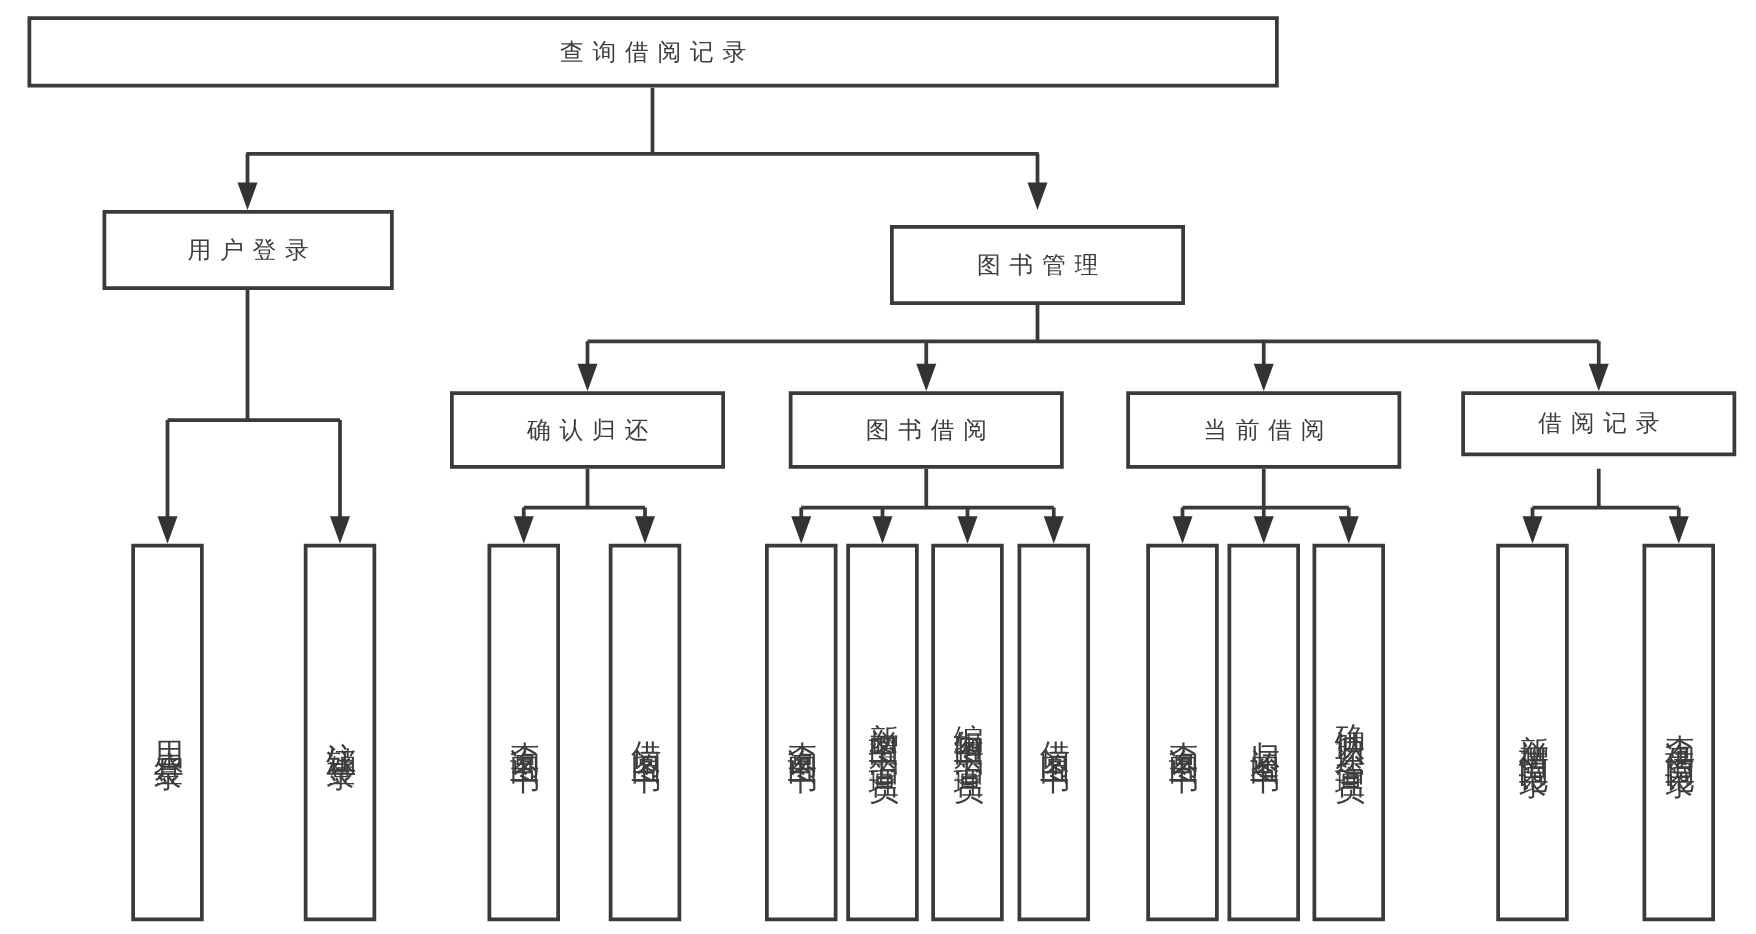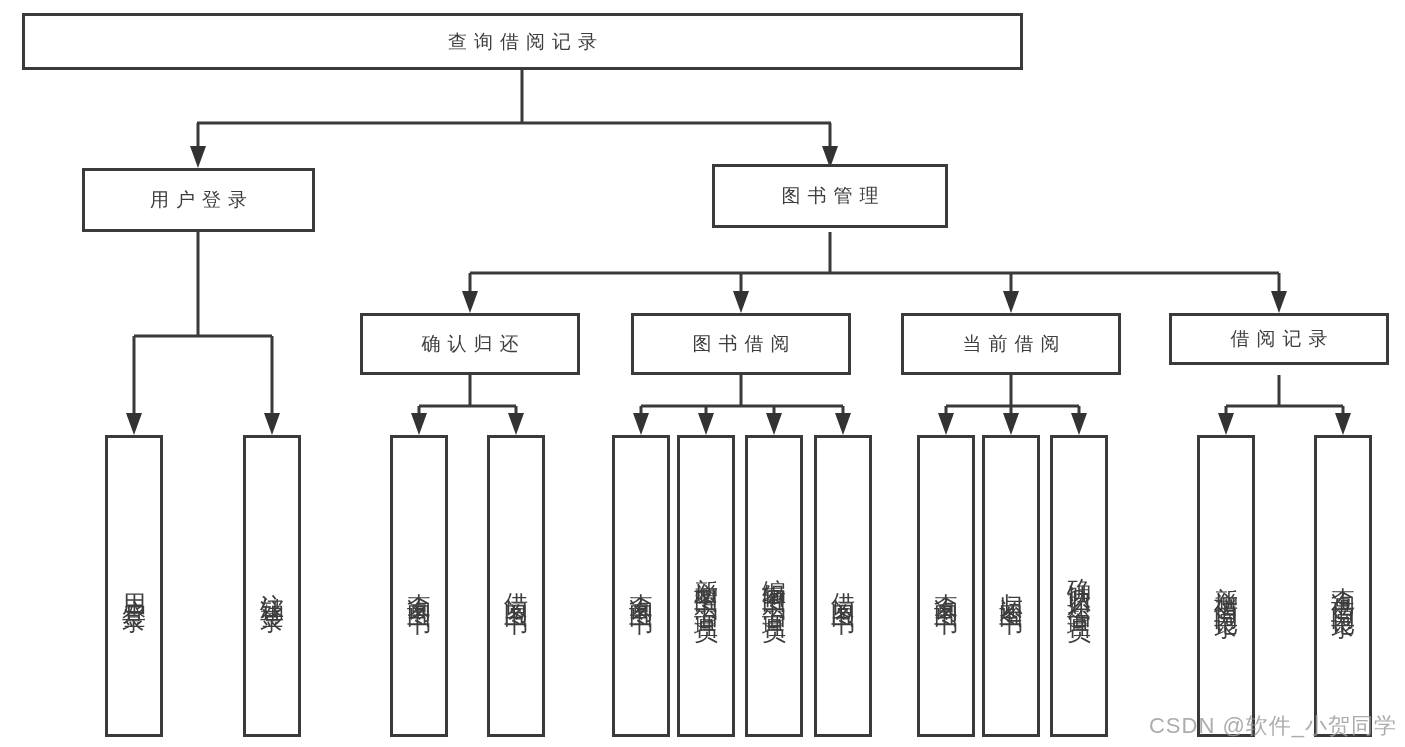--- a/index.html
+++ b/index.html
@@ -98,21 +98,21 @@
     </g>
   </svg>
 
   <div class="node h" style="left:22px; top:13px; width:1001px; height:57px">
     <span>查询借阅记录</span>
   </div>
 
   <div class="node h" style="left:82px; top:168px; width:233px; height:64px">
     <span>用户登录</span>
   </div>
-  <div class="node h" style="left:712px; top:164px; width:236px; height:64px">
+  <div class="node h" style="left:712px; top:180px; width:236px; height:64px">
     <span>图书管理</span>
   </div>
 
   <div class="node h" style="left:360px; top:313px; width:220px; height:62px">
     <span>确认归还</span>
   </div>
   <div class="node h" style="left:631px; top:313px; width:220px; height:62px">
     <span>图书借阅</span>
   </div>
   <div class="node h" style="left:901px; top:313px; width:220px; height:62px">
@@ -159,15 +159,14 @@
     <span>确认归还（管理员）</span>
   </div>
 
   <div class="node v" style="left:1197px; top:435px; width:58px; height:302px">
     <span>新增借阅记录</span>
   </div>
   <div class="node v" style="left:1314px; top:435px; width:58px; height:302px">
     <span>查询借阅记录</span>
   </div>
 
-  <div class="watermark">CSDN @软件_小贺同学</div>
 
 </div>
 
 </body></html>

